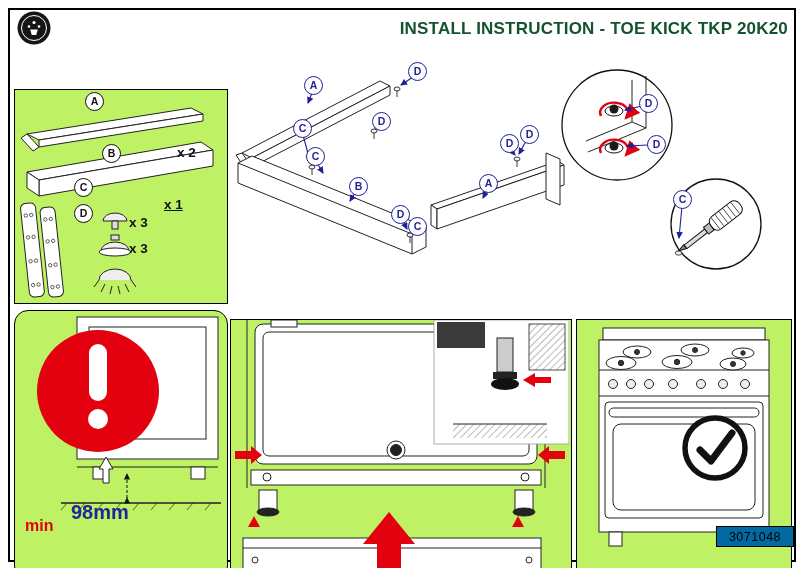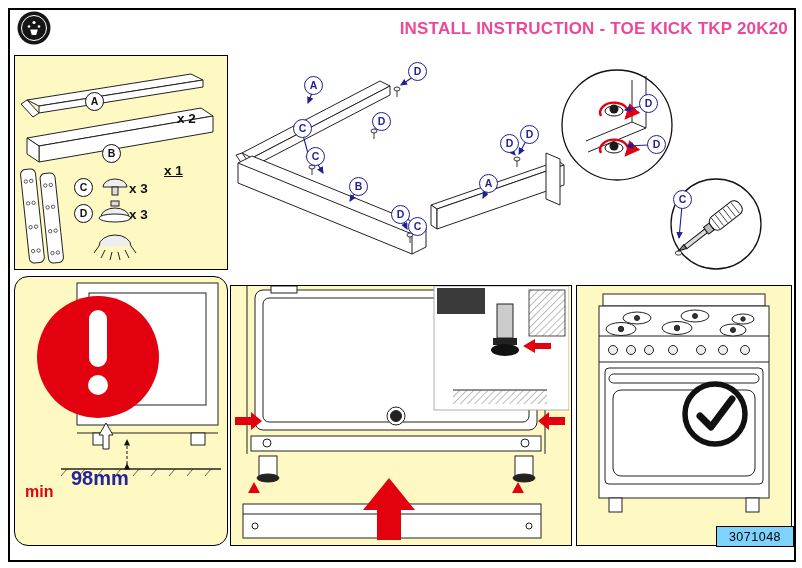--- a/index.html
+++ b/index.html
@@ -3,40 +3,40 @@
 <meta charset="utf-8">
 <style>
   html,body { margin:0; padding:0; }
   body {
     width:802px; height:568px; position:relative; overflow:hidden;
     background:#ffffff; font-family:"Liberation Sans", sans-serif; color:#111;
   }
   .outer-border { position:absolute; left:8px; top:8px; width:784px; height:550px;
     border:2px solid #000; }
   .title { position:absolute; top:19px; right:14px; font-size:17px; font-weight:bold;
-    letter-spacing:0.2px; color:#ec4899; white-space:nowrap; }
-  .panel { position:absolute; border:1px solid #000; background:#fef9c3; }
+    letter-spacing:0.2px; color:#14532d; white-space:nowrap; }
+  .panel { position:absolute; border:1px solid #000; background:#bef264;margin-top:34px; }
   .panel-parts  { left:14px; top:55px;  width:212px; height:213px; }
   .panel-warn   { left:14px; top:276px; width:212px; height:268px;border-radius:14px; }
   .panel-mid    { left:230px; top:285px; width:340px; height:259px; }
   .panel-range  { left:576px; top:285px; width:214px; height:259px; }
   .callout { position:absolute; width:17px; height:17px; border-radius:50%;
     background:#fff; display:flex; align-items:center; justify-content:center;
     font-weight:bold; font-size:10.5px; line-height:1; z-index:6; }
   .callout.navy { border:1.5px solid #1f1f96; color:#1f1f96; }
   .callout.black { border:1.3px solid #111; color:#111; }
   .qty { position:absolute; font-weight:bold; font-size:13.5px; color:#111; z-index:5; }
   .warn-min { position:absolute; left:10px; top:206px; font-size:16px; font-weight:bold;
     color:#e3000f; }
   .warn-mm { position:absolute; left:56px; top:190px; font-size:20px; font-weight:bold;
     color:#24249b;text-align:center; }
   .warn-in { position:absolute; left:50px; top:213px; font-size:17px; font-weight:bold;
     color:#24249b; }
   .part-number-box { position:absolute; left:716px; top:526px; width:76px; height:19px;
-    border:1px solid #000; background:#7dd3fc; z-index:7;
+    border:1px solid #000; background:#0369a1; z-index:7;
     display:flex; align-items:center; justify-content:center;
     font-size:12.5px; letter-spacing:0.5px; color:#000; }
   svg { display:block; }
   .layer { position:absolute; }
 </style>
 </head>
 <body>
 
 <div class="outer-border"></div>
 

